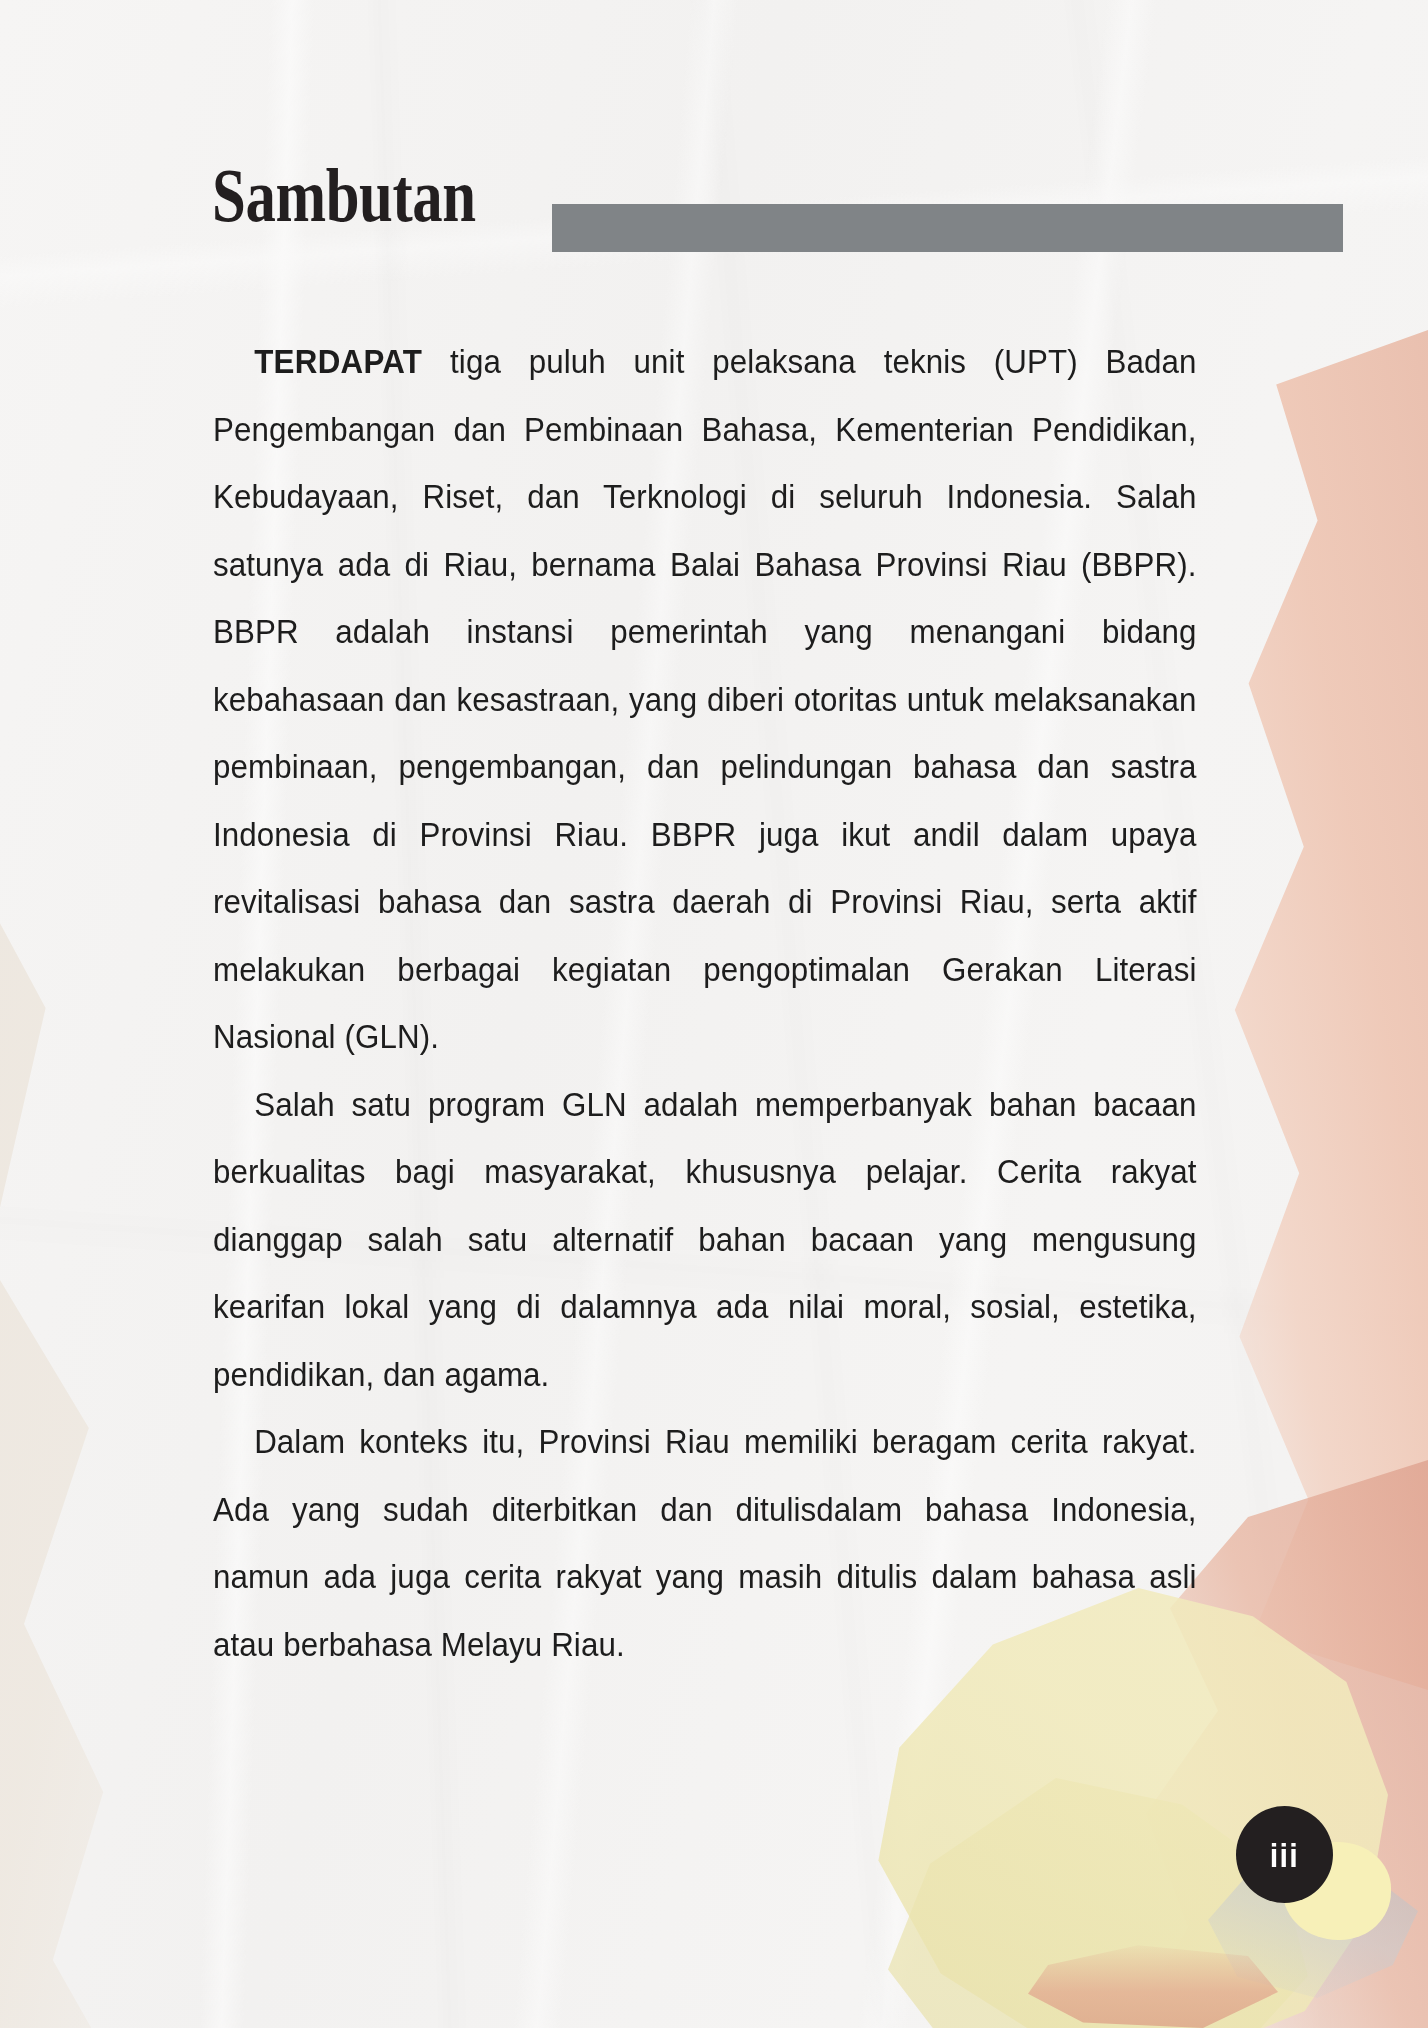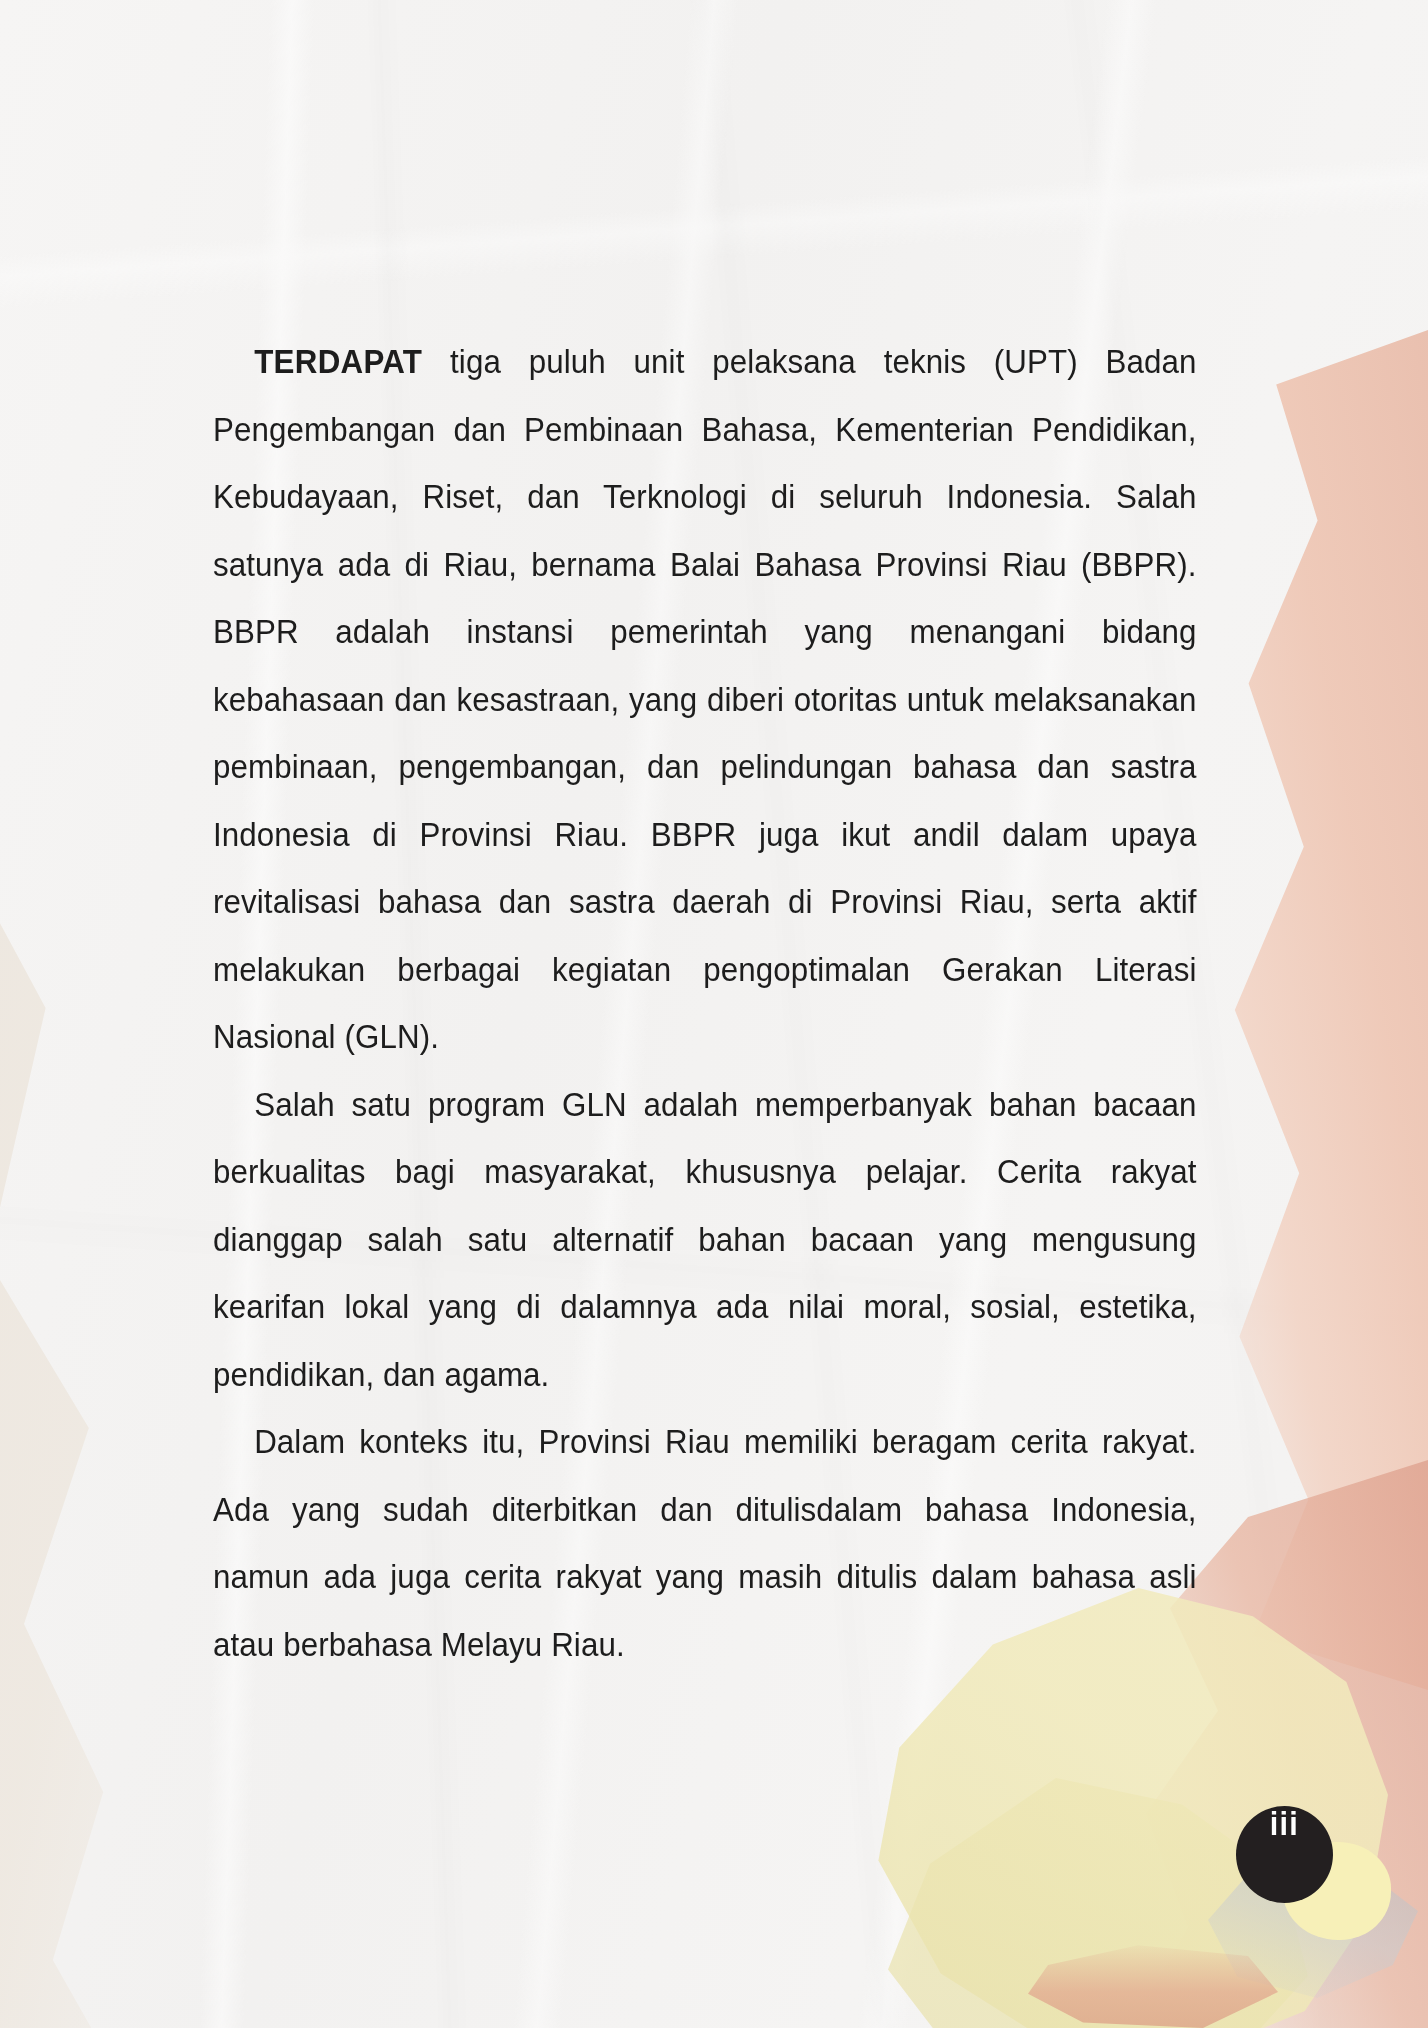--- a/index.html
+++ b/index.html
@@ -205,21 +205,21 @@
 
   .folio-circle {
     position: absolute;
     left: 1236px;
     top: 1806px;
     width: 97px;
     height: 97px;
     border-radius: 50%;
     background: #231f20;
     display: flex;
-    align-items: flex-start;
+    align-items: center;
     justify-content: center;
   }
 
   .folio-num {
     font-family: "Liberation Sans", sans-serif;
     font-weight: bold;
     font-size: 34px;
     line-height: 1;
     color: #ffffff;
     letter-spacing: 1.5px;
@@ -234,20 +234,24 @@
   <div class="bg-base"></div>
   <div class="bg-creases"></div>
   <div class="bg-left-beige"></div>
   <div class="bg-right-salmon"></div>
   <div class="bg-right-salmon-2"></div>
   <div class="bg-yellow-sheet"></div>
   <div class="bg-yellow-sheet-2"></div>
   <div class="bg-pebble"></div>
   <div class="bg-pink-strip"></div>
 
+  <div class="header">
+    <div class="page-title">Sambutan</div>
+    <div class="title-rule"></div>
+  </div>
 
   <div class="body-col">
 
     <p class="para"><span class="indent"></span><span class="lead-in">TERDAPAT</span><span> tiga puluh unit pelaksana teknis (UPT) Badan Pengembangan dan Pembinaan Bahasa, Kementerian Pendidikan, Kebudayaan, Riset, dan Terknologi  di seluruh Indonesia. Salah satunya ada di Riau, bernama Balai Bahasa Provinsi Riau (BBPR). BBPR adalah instansi pemerintah yang menangani bidang kebahasaan dan kesastraan, yang diberi otoritas untuk melaksanakan pembinaan, pengembangan, dan pelindungan bahasa dan sastra Indonesia di Provinsi Riau. BBPR juga ikut andil dalam upaya revitalisasi bahasa dan sastra daerah di Provinsi Riau, serta aktif melakukan berbagai kegiatan pengoptimalan Gerakan Literasi Nasional (GLN).</span></p>
 
     <p class="para"><span class="indent"></span><span>Salah satu program GLN adalah memperbanyak bahan bacaan berkualitas bagi masyarakat, khususnya pelajar. Cerita rakyat dianggap salah satu alternatif bahan bacaan yang mengusung kearifan lokal yang di dalamnya ada nilai moral, sosial, estetika, pendidikan, dan agama.</span></p>
 
     <p class="para"><span class="indent"></span><span>Dalam konteks itu, Provinsi Riau memiliki beragam cerita rakyat. Ada yang sudah diterbitkan dan ditulisdalam bahasa Indonesia, namun ada juga cerita rakyat yang masih ditulis dalam bahasa asli atau berbahasa Melayu Riau.</span></p>
 
   </div>

